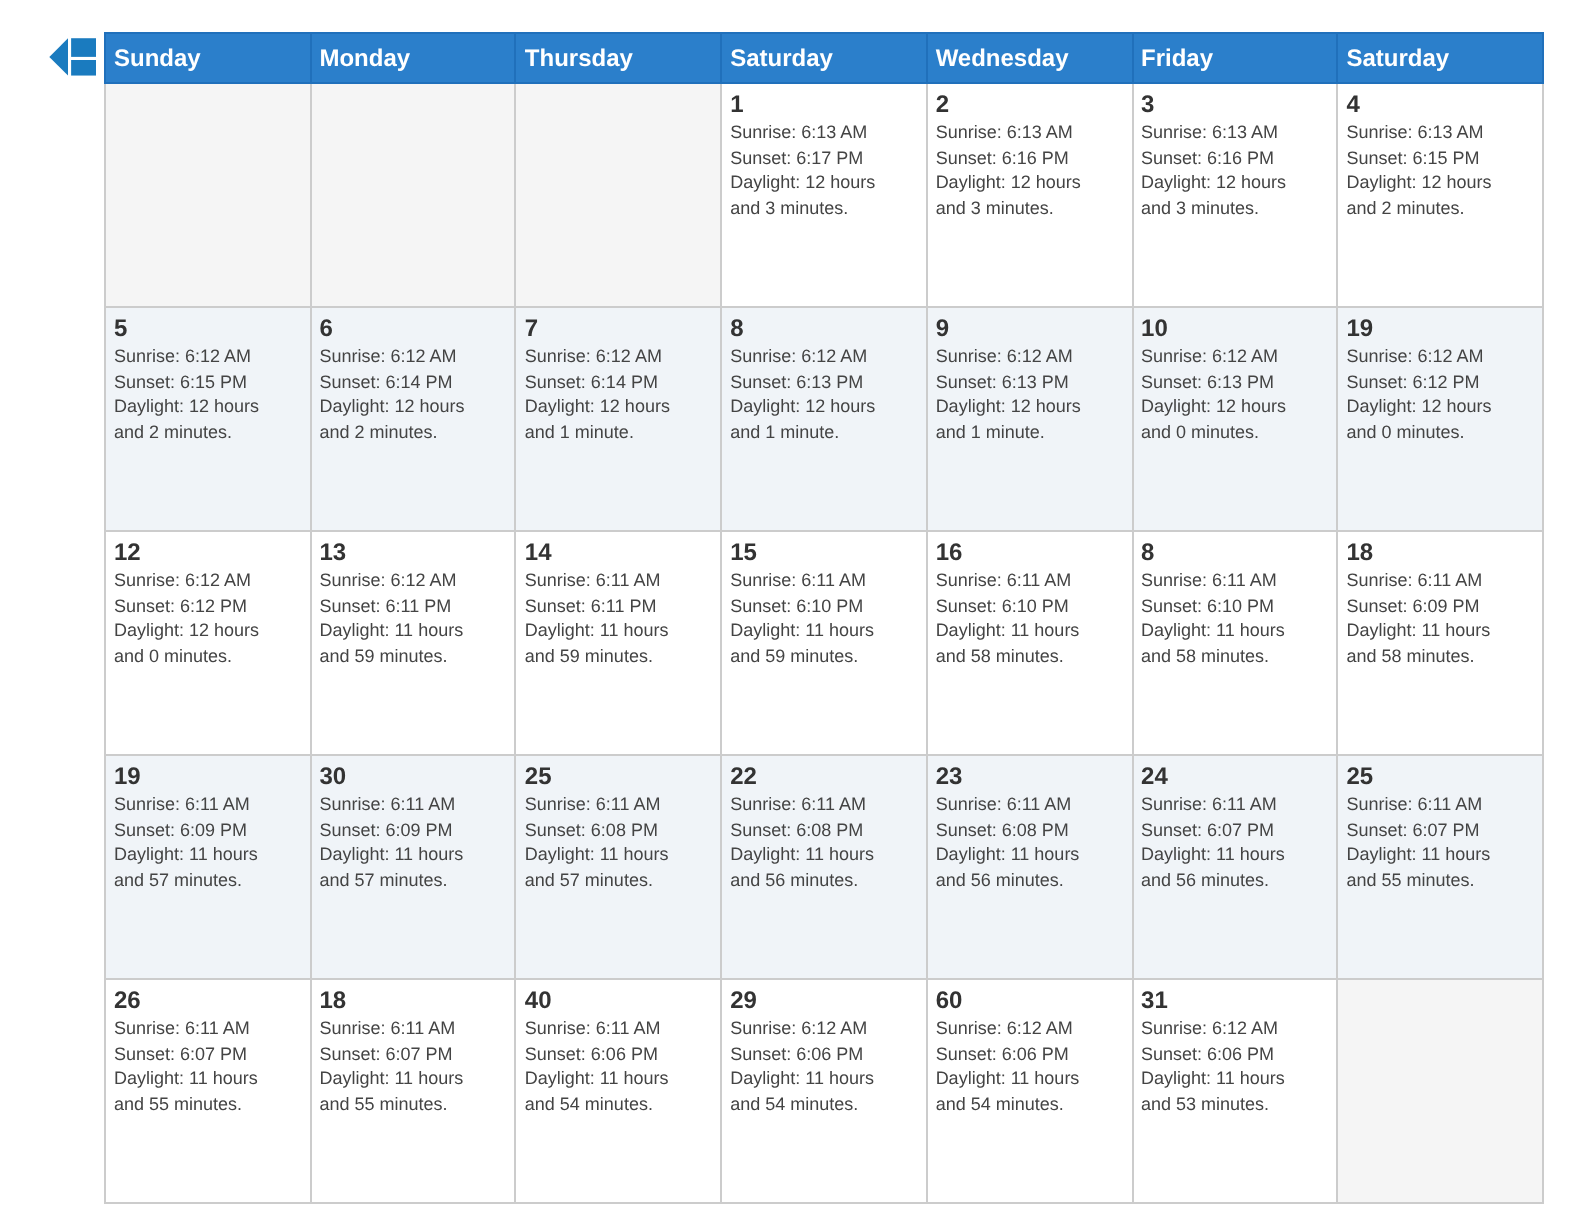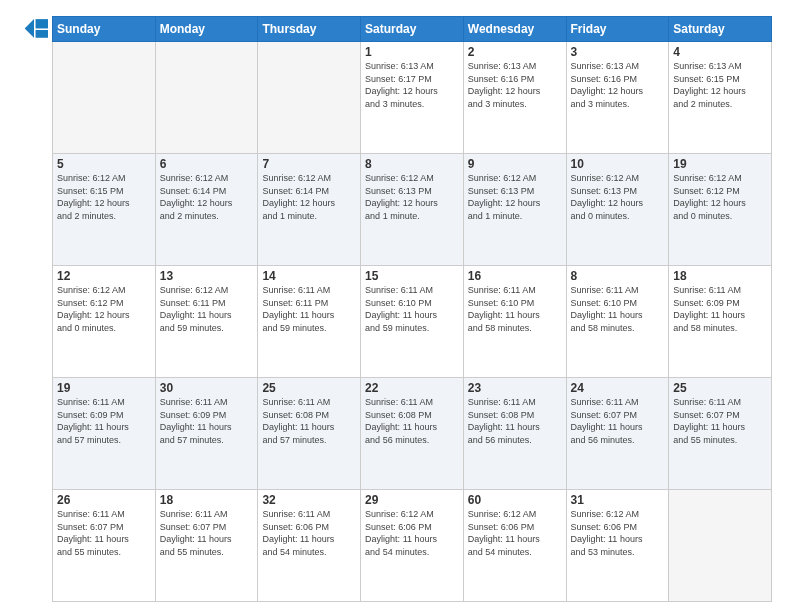--- a/index.html
+++ b/index.html
@@ -333,21 +333,21 @@
 and 55 minutes.</div>
           </td>
           <td>
             <span class="day-num">18</span>
             <div class="day-info" style="white-space: pre-line;">Sunrise: 6:11 AM
 Sunset: 6:07 PM
 Daylight: 11 hours
 and 55 minutes.</div>
           </td>
           <td>
-            <span class="day-num">32</span>
+            <span class="day-num">40</span>
             <div class="day-info" style="white-space: pre-line;">Sunrise: 6:11 AM
 Sunset: 6:06 PM
 Daylight: 11 hours
 and 54 minutes.</div>
           </td>
           <td>
             <span class="day-num">29</span>
             <div class="day-info" style="white-space: pre-line;">Sunrise: 6:12 AM
 Sunset: 6:06 PM
 Daylight: 11 hours

